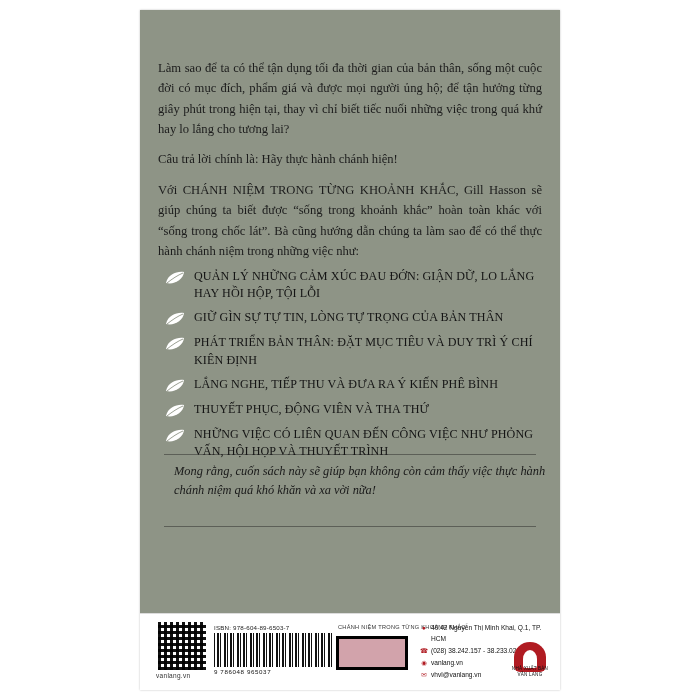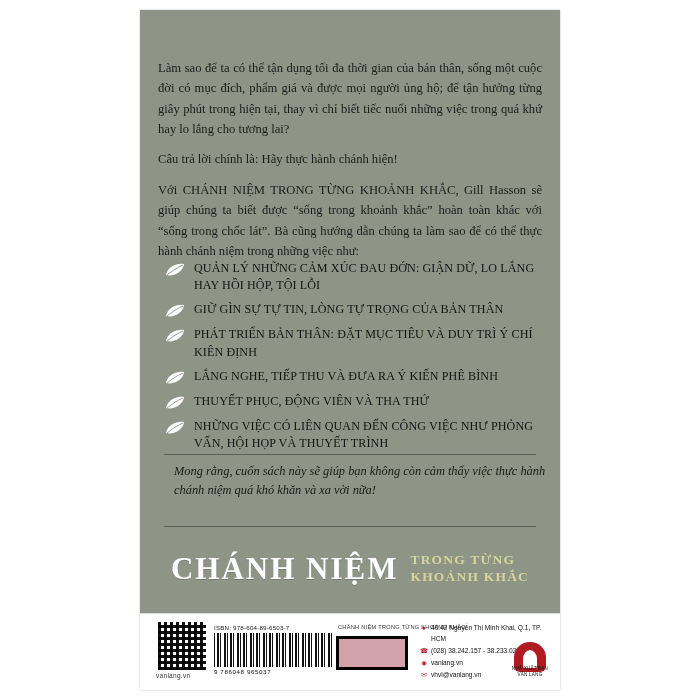--- a/index.html
+++ b/index.html
@@ -41,21 +41,21 @@
   }
   .body-text p {
     margin: 0 0 9px 0;
   }
   .body-text .p-answer { margin-bottom: 11px; }
 
   
   .bullets {
     position: absolute;
     left: 24px;
-    top: 250px;
+    top: 258px;
     width: 382px;
   }
   .bullet-row {
     display: flex;
     align-items: flex-start;
     margin-bottom: 7px;
   }
   .leaf {
     flex: 0 0 auto;
     width: 22px;
@@ -344,27 +344,20 @@
       </div>
 
     </div>
 
     <div class="rule rule-top"></div>
 
     <div class="note">Mong rằng, cuốn sách này sẽ giúp bạn không còn cảm thấy việc thực hành chánh niệm quá khó khăn và xa vời nữa!</div>
 
     <div class="rule rule-bottom"></div>
 
-    <div class="title-block">
-      <span class="title-main">CHÁNH NIỆM</span>
-      <span class="title-sub">
-        <span>TRONG TỪNG</span><br>
-        <span>KHOẢNH KHẮC</span>
-      </span>
-    </div>
 
     <div class="footer">
 
       <div class="qr"></div>
       <div class="qr-label">vanlang.vn</div>
 
       <div class="isbn-block">
         <div class="isbn-text">ISBN: 978-604-89-6503-7</div>
         <div class="barcode"></div>
         <div class="barcode-num">9 786048 965037</div>

